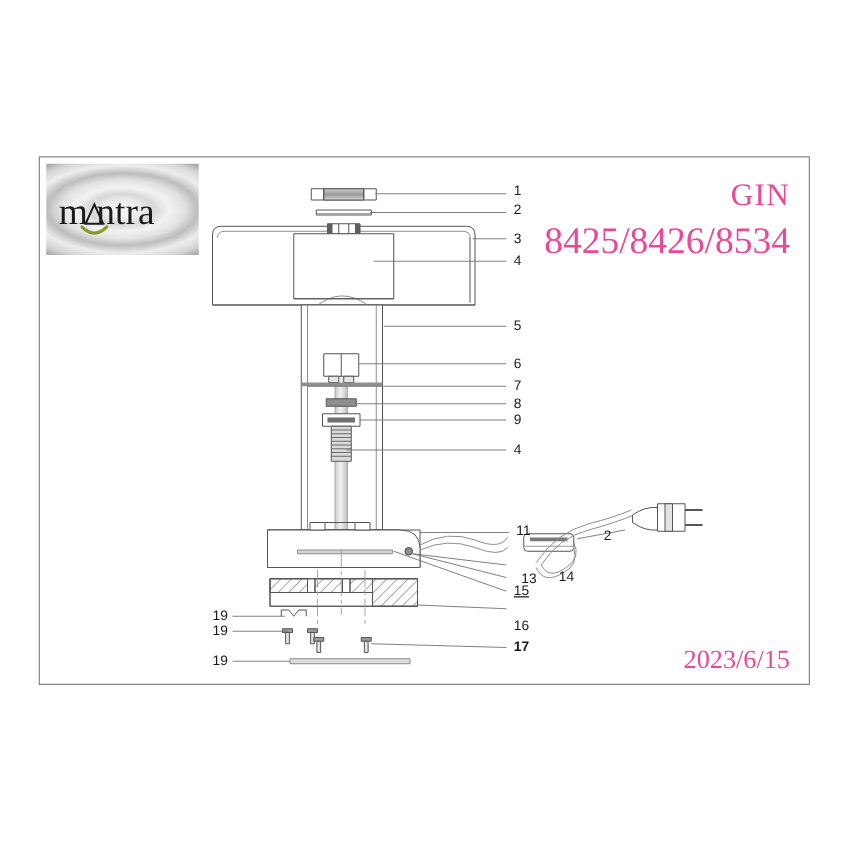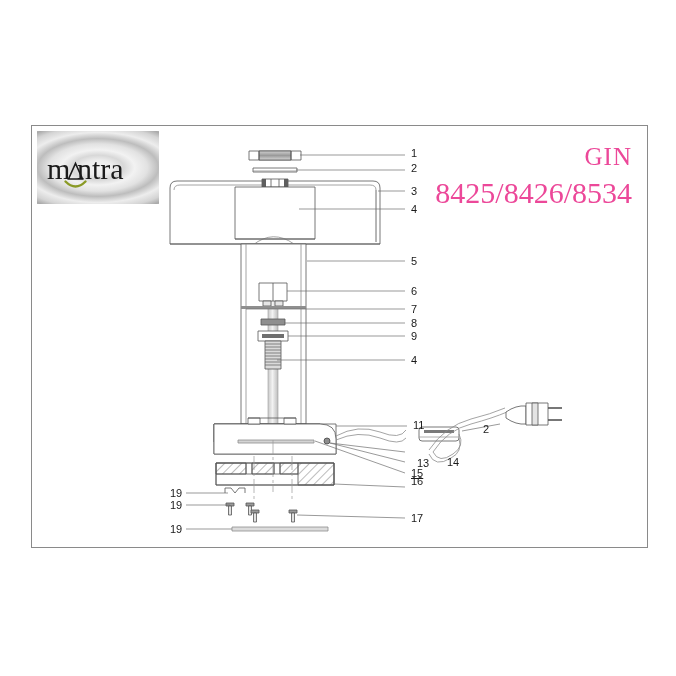--- a/index.html
+++ b/index.html
@@ -38,20 +38,21 @@
     <svg class="logo-svg" viewBox="0 0 122 73">
       <text x="10" y="48" font-family="Liberation Serif, serif" font-size="30" fill="#1b1b1b">m</text>
       <text x="40" y="48" font-family="Liberation Serif, serif" font-size="30" fill="#1b1b1b">ntra</text>
       <path d="M31.5 48 L38.5 32.5 L45.5 48 Z" fill="none" stroke="#1b1b1b" stroke-width="1.6"></path>
       <path d="M28.5 50.5 Q38.5 60.5 48.5 50.5" fill="none" stroke="#8a9a26" stroke-width="2.4" stroke-linecap="round"></path>
     </svg>
   </div>
 
   <div class="title" id="title-model">GIN</div>
   <div class="title" id="title-codes">8425/8426/8534</div>
+  <div class="title" id="date-text">2023/6/15</div>
 
   <svg class="draw" viewBox="0 0 676 676">
     <defs>
       <pattern id="hatch" width="6" height="6" patternTransform="rotate(45)" patternUnits="userSpaceOnUse">
         <line x1="0" y1="0" x2="0" y2="6" stroke="#6a6a6a" stroke-width="0.9"></line>
       </pattern>
       <linearGradient id="shaft" x1="0" y1="0" x2="1" y2="0">
         <stop offset="0%" stop-color="#c9c9c9"></stop>
         <stop offset="45%" stop-color="#f2f2f2"></stop>
         <stop offset="100%" stop-color="#bdbdbd"></stop>
@@ -255,19 +256,19 @@
   <div class="lbl" style="left:411px;top:286px;">6</div>
   <div class="lbl" style="left:411px;top:304px;">7</div>
   <div class="lbl" style="left:411px;top:318px;">8</div>
   <div class="lbl" style="left:411px;top:331px;">9</div>
   <div class="lbl" style="left:411px;top:355px;">4</div>
   <div class="lbl" style="left:413px;top:420px;">11</div>
   <div class="lbl" style="left:483px;top:424px;">2</div>
   <div class="lbl" style="left:417px;top:447px;margin-top:11px;">13</div>
   <div class="lbl" style="left:411px;top:457px;margin-left:36px;">14</div>
   <div class="lbl" style="left:411px;top:468px;text-decoration:underline;">15</div>
-  <div class="lbl" style="left:411px;top:476px;">16</div>
-  <div class="lbl" style="left:411px;top:513px;">17</div>
+  <div class="lbl" style="left:411px;top:496px;">16</div>
+  <div class="lbl" style="left:411px;top:513px;font-weight:bold;">17</div>
   <div class="lbl" style="left:170px;top:488px;">19</div>
   <div class="lbl" style="left:170px;top:500px;">19</div>
   <div class="lbl" style="left:170px;top:524px;">19</div>
 
 </div>
 
 </body></html>

